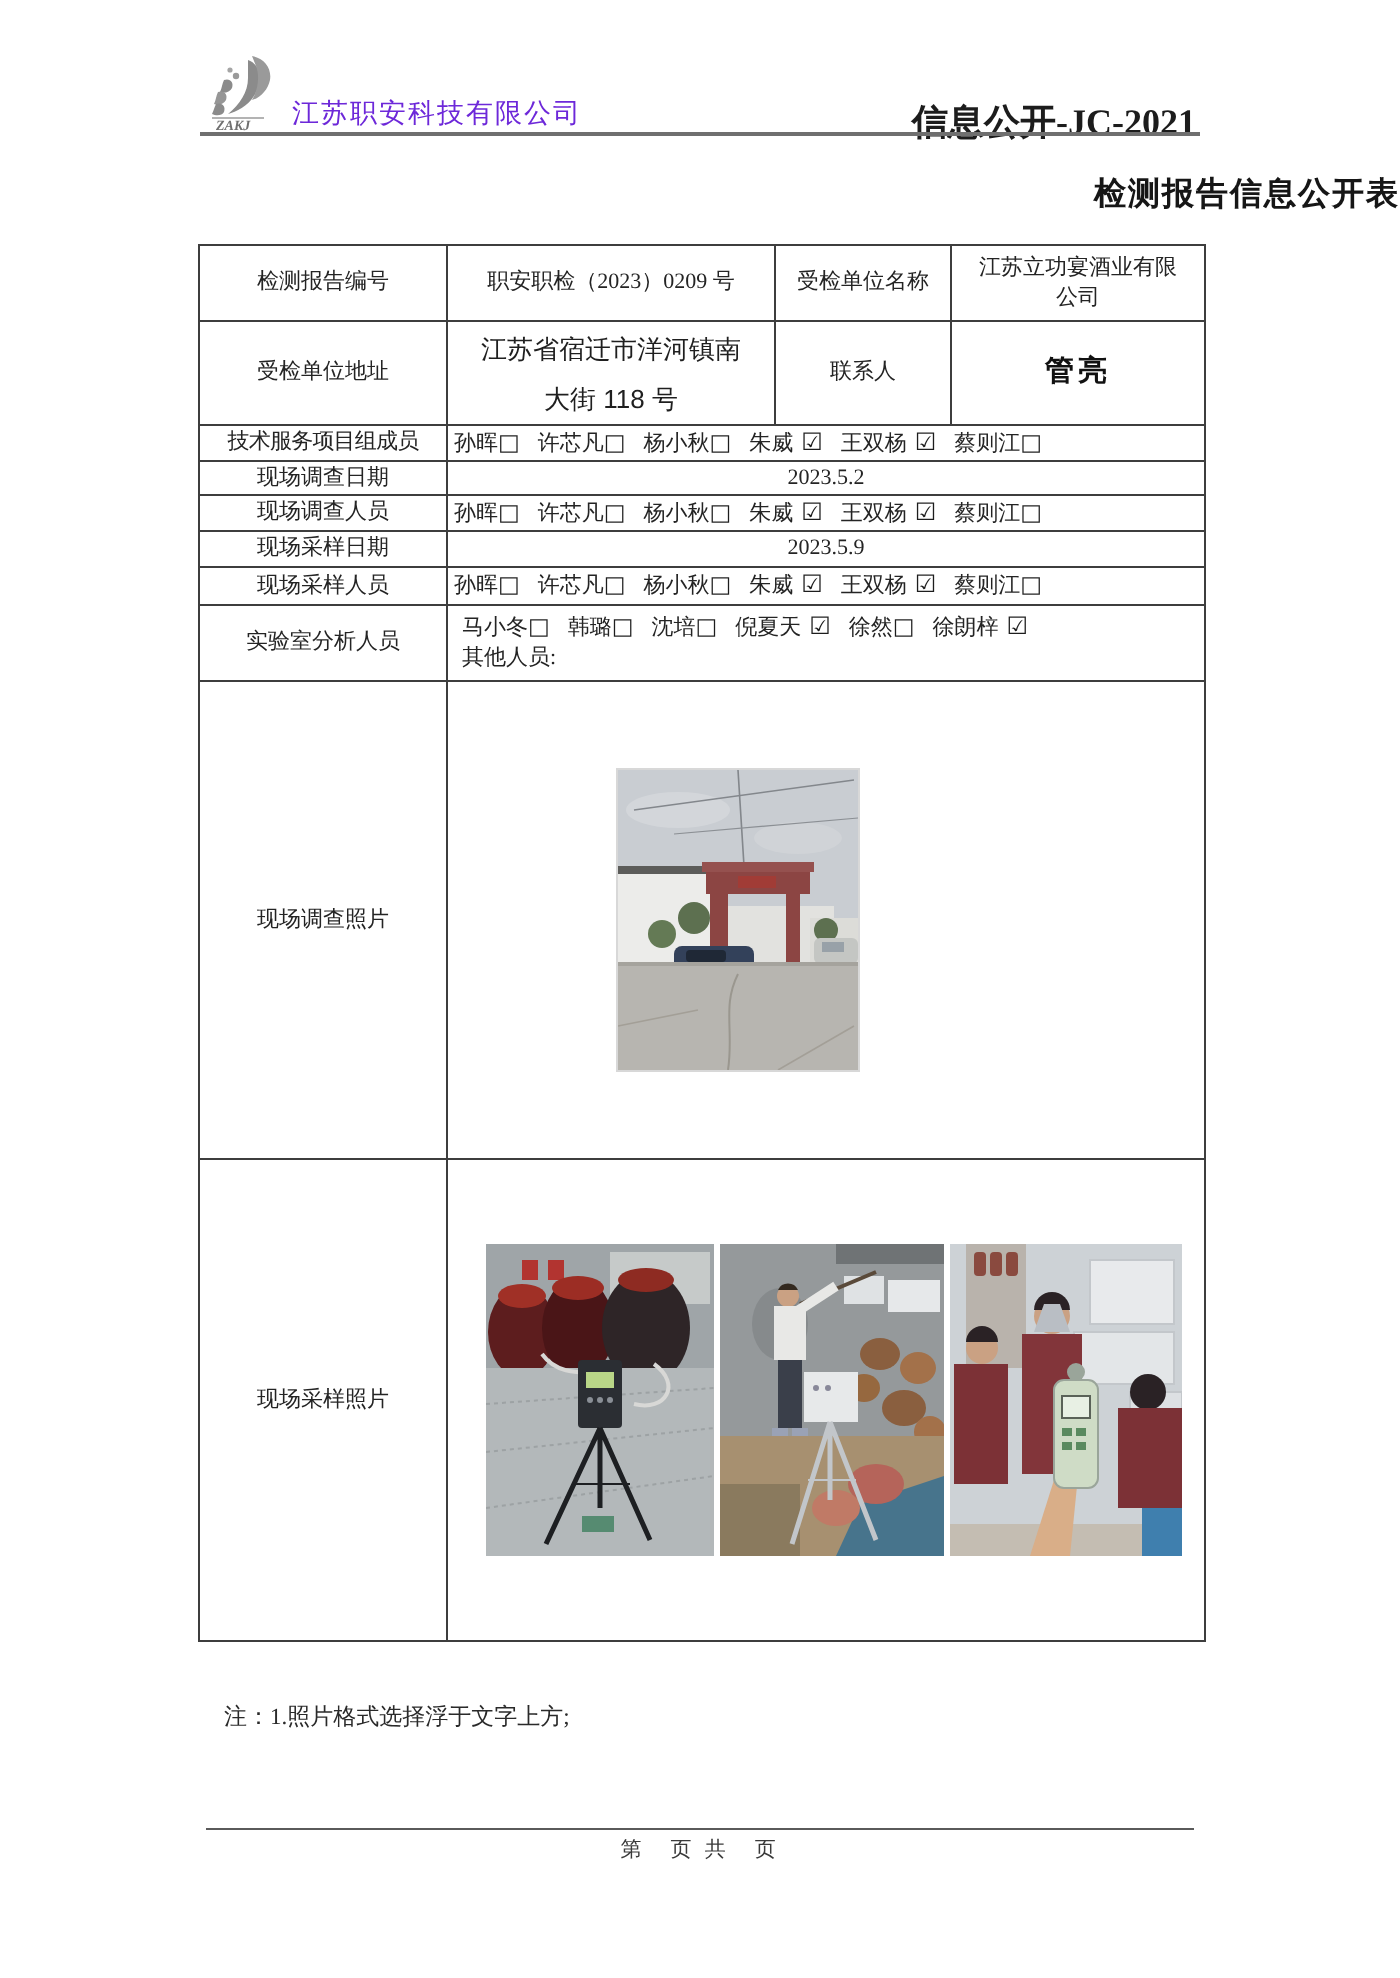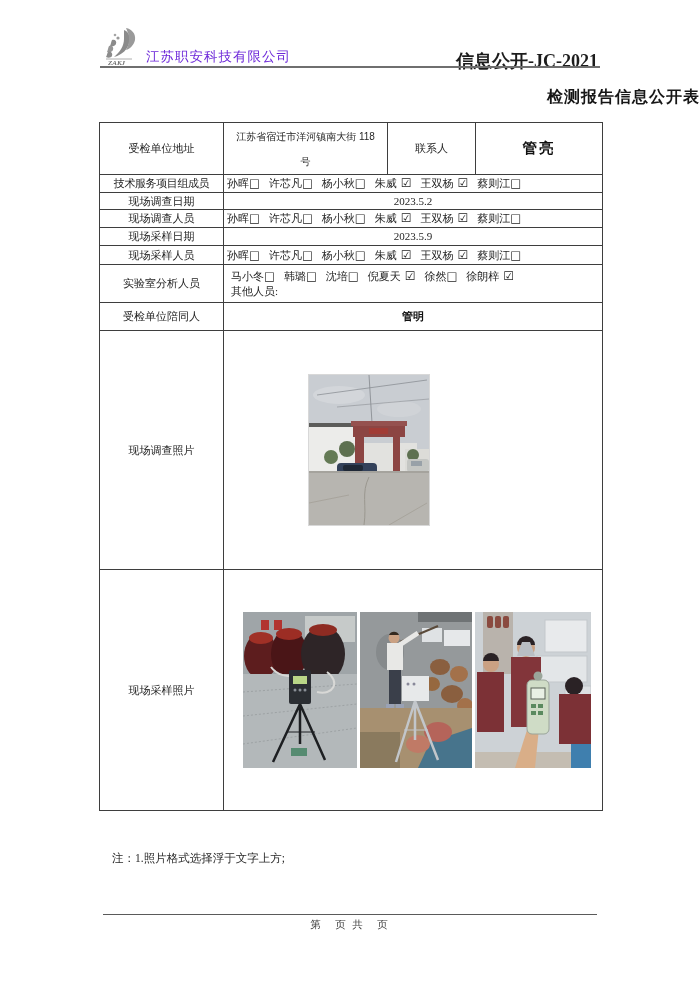--- a/index.html
+++ b/index.html
@@ -18,21 +18,21 @@
 
   table.report{position:absolute;left:99px;top:122px;width:503px;border-collapse:collapse;table-layout:fixed;}
   table.report td{border:1px solid #3e3e3e;font-size:11px;line-height:15px;padding:0 3px;vertical-align:middle;color:#242424;}
   td.lbl{text-align:center;}
   td.ctr{text-align:center;}
   .r1{height:38px}.r2{height:52px}.r3{height:18px}.r4{height:17px}.r5{height:18px}
   .r6{height:18px}.r7{height:19px}.r8{height:38px}.r9{height:28px}.r10{height:239px}.r11{height:241px}
 
   .unit-name-val{display:inline-block;width:106px;text-align:center;line-height:15px;}
   .addr-val{display:inline-block;width:140px;text-align:center;
-    font-family:"Liberation Sans","DejaVu Sans",sans-serif;font-size:10px;line-height:25px;color:#1f1f1f;}
+    font-family:"Liberation Sans","DejaVu Sans",sans-serif;font-size:13px;line-height:25px;color:#1f1f1f;}
   .contact-val{font-weight:bold;font-size:14.5px;color:#111;letter-spacing:2px;}
   .escort-val{font-weight:bold;color:#111;}
   .tight{letter-spacing:-0.4px;}
 
   .ck-line{padding-left:4px;}
   .ck-item{margin-right:9px;white-space:nowrap;}
   .ck-box{font-family:"DejaVu Sans",sans-serif;font-size:11.5px;color:#1d1d1d;}
   .ck-box.on{font-weight:bold;font-size:12px;margin-left:4px;}
   .others-line{padding-left:4px;display:block;}
 
@@ -69,20 +69,28 @@
 <div class="page-title">检测报告信息公开表</div>
 
 <table class="report">
   <colgroup>
       <col style="width:124px">
       <col style="width:164px">
       <col style="width:88px">
       <col style="width:127px">
     </colgroup>
   <tbody>
+      <tr class="r1">
+    <td class="lbl">检测报告编号</td>
+    <td class="ctr">职安职检（2023）0209 号</td>
+    <td class="lbl">受检单位名称</td>
+    <td class="ctr">
+      <span class="unit-name-val">江苏立功宴酒业有限公司</span>
+    </td>
+  </tr>
   <tr class="r2">
     <td class="lbl">受检单位地址</td>
     <td class="ctr">
       <span class="addr-val">江苏省宿迁市洋河镇南大街 118 号</span>
     </td>
     <td class="lbl">联系人</td>
     <td class="ctr">
       <span class="contact-val">管亮</span>
     </td>
   </tr>
@@ -104,26 +112,20 @@
   </tr>
   <tr class="r7">
     <td class="lbl">现场采样人员</td>
     <td colspan="3" class="ck-line"><span class="ck-item"><span class="ck-name">孙晖</span><span class="ck-box">□</span></span><span class="ck-item"><span class="ck-name">许芯凡</span><span class="ck-box">□</span></span><span class="ck-item"><span class="ck-name">杨小秋</span><span class="ck-box">□</span></span><span class="ck-item"><span class="ck-name">朱威</span><span class="ck-box on">☑</span></span><span class="ck-item"><span class="ck-name">王双杨</span><span class="ck-box on">☑</span></span><span class="ck-item"><span class="ck-name">蔡则江</span><span class="ck-box">□</span></span></td>
   </tr>
   <tr class="r8">
     <td class="lbl">实验室分析人员</td>
     <td colspan="3">
       <span class="ck-line" style="display:block"><span class="ck-item"><span class="ck-name">马小冬</span><span class="ck-box">□</span></span><span class="ck-item"><span class="ck-name">韩璐</span><span class="ck-box">□</span></span><span class="ck-item"><span class="ck-name">沈培</span><span class="ck-box">□</span></span><span class="ck-item"><span class="ck-name">倪夏天</span><span class="ck-box on">☑</span></span><span class="ck-item"><span class="ck-name">徐然</span><span class="ck-box">□</span></span><span class="ck-item"><span class="ck-name">徐朗梓</span><span class="ck-box on">☑</span></span></span>
       <span class="others-line">其他人员:</span>
-    </td>
-  </tr>
-  <tr class="r9">
-    <td class="lbl">受检单位陪同人</td>
-    <td colspan="3" class="ctr">
-      <span class="escort-val">管明</span>
     </td>
   </tr>
 
   <tr class="r10">
     <td class="lbl">现场调查照片</td>
     <td colspan="3" class="photo-cell">
       <div class="photo-wrap-single">
         <svg width="120" height="150" viewBox="0 0 120 150">
           <rect x="0" y="0" width="120" height="98" fill="#c9cdd2"></rect>
           <ellipse cx="30" cy="20" rx="26" ry="9" fill="#d3d6da"></ellipse>

